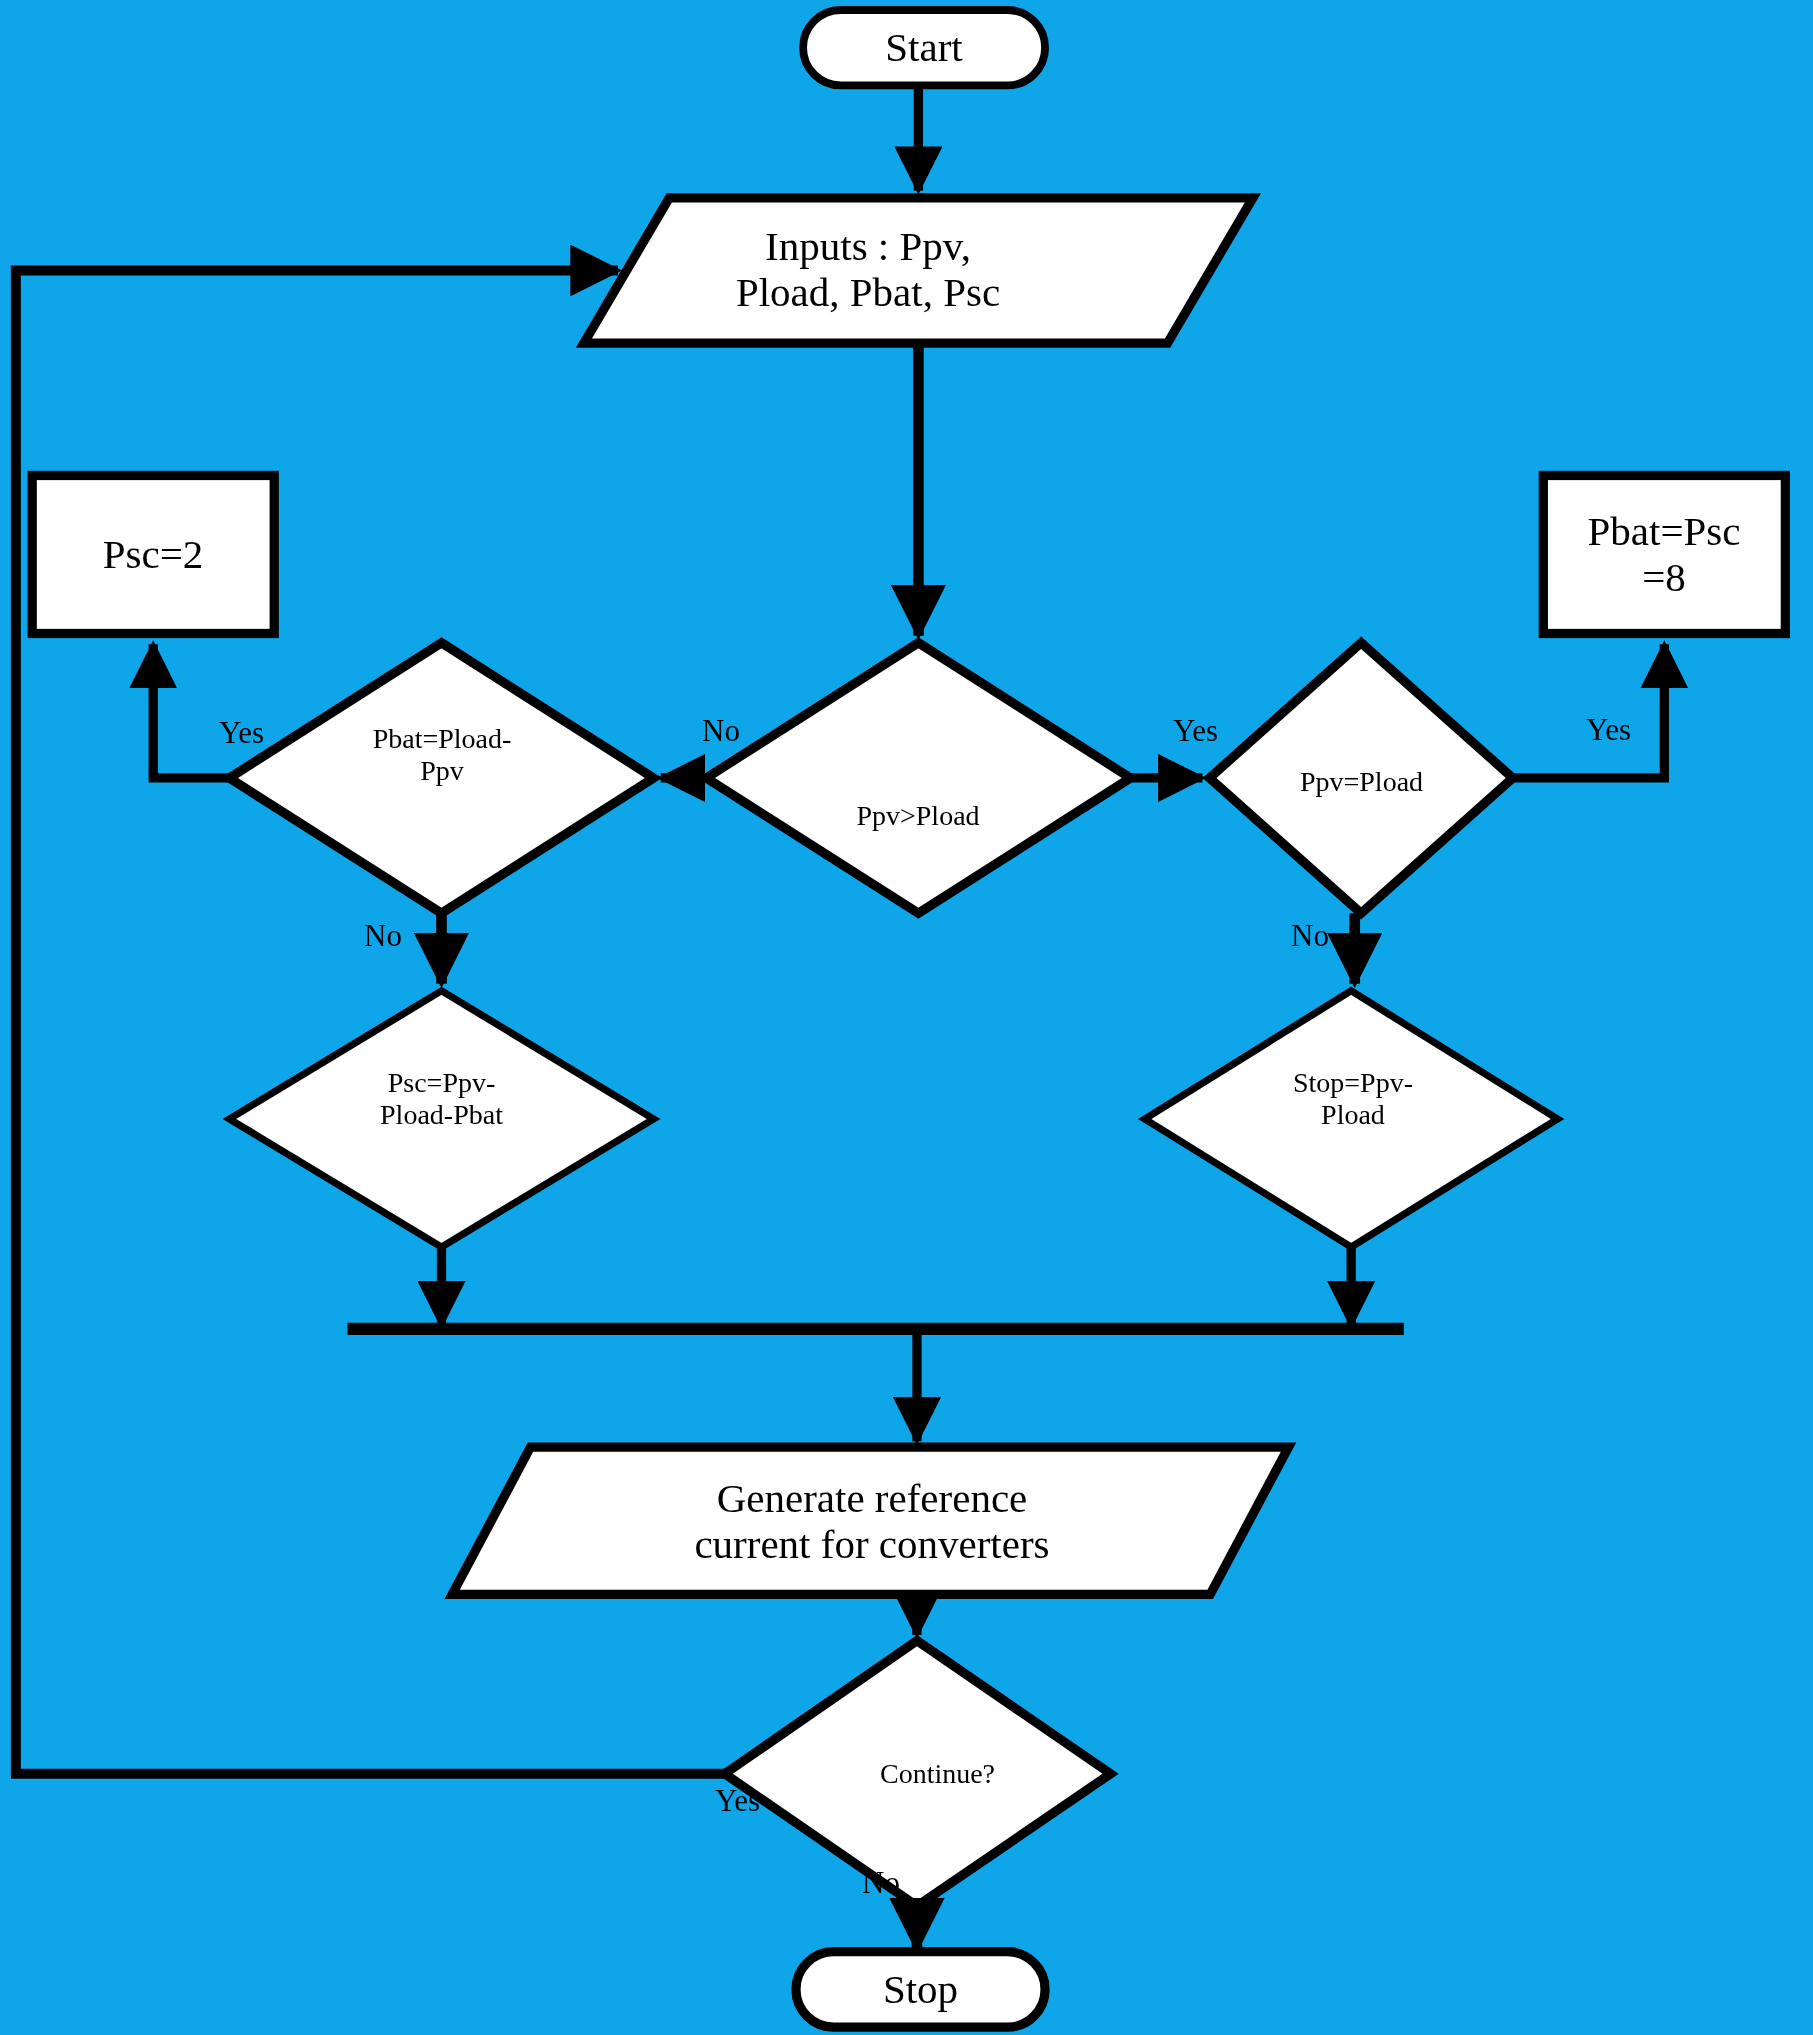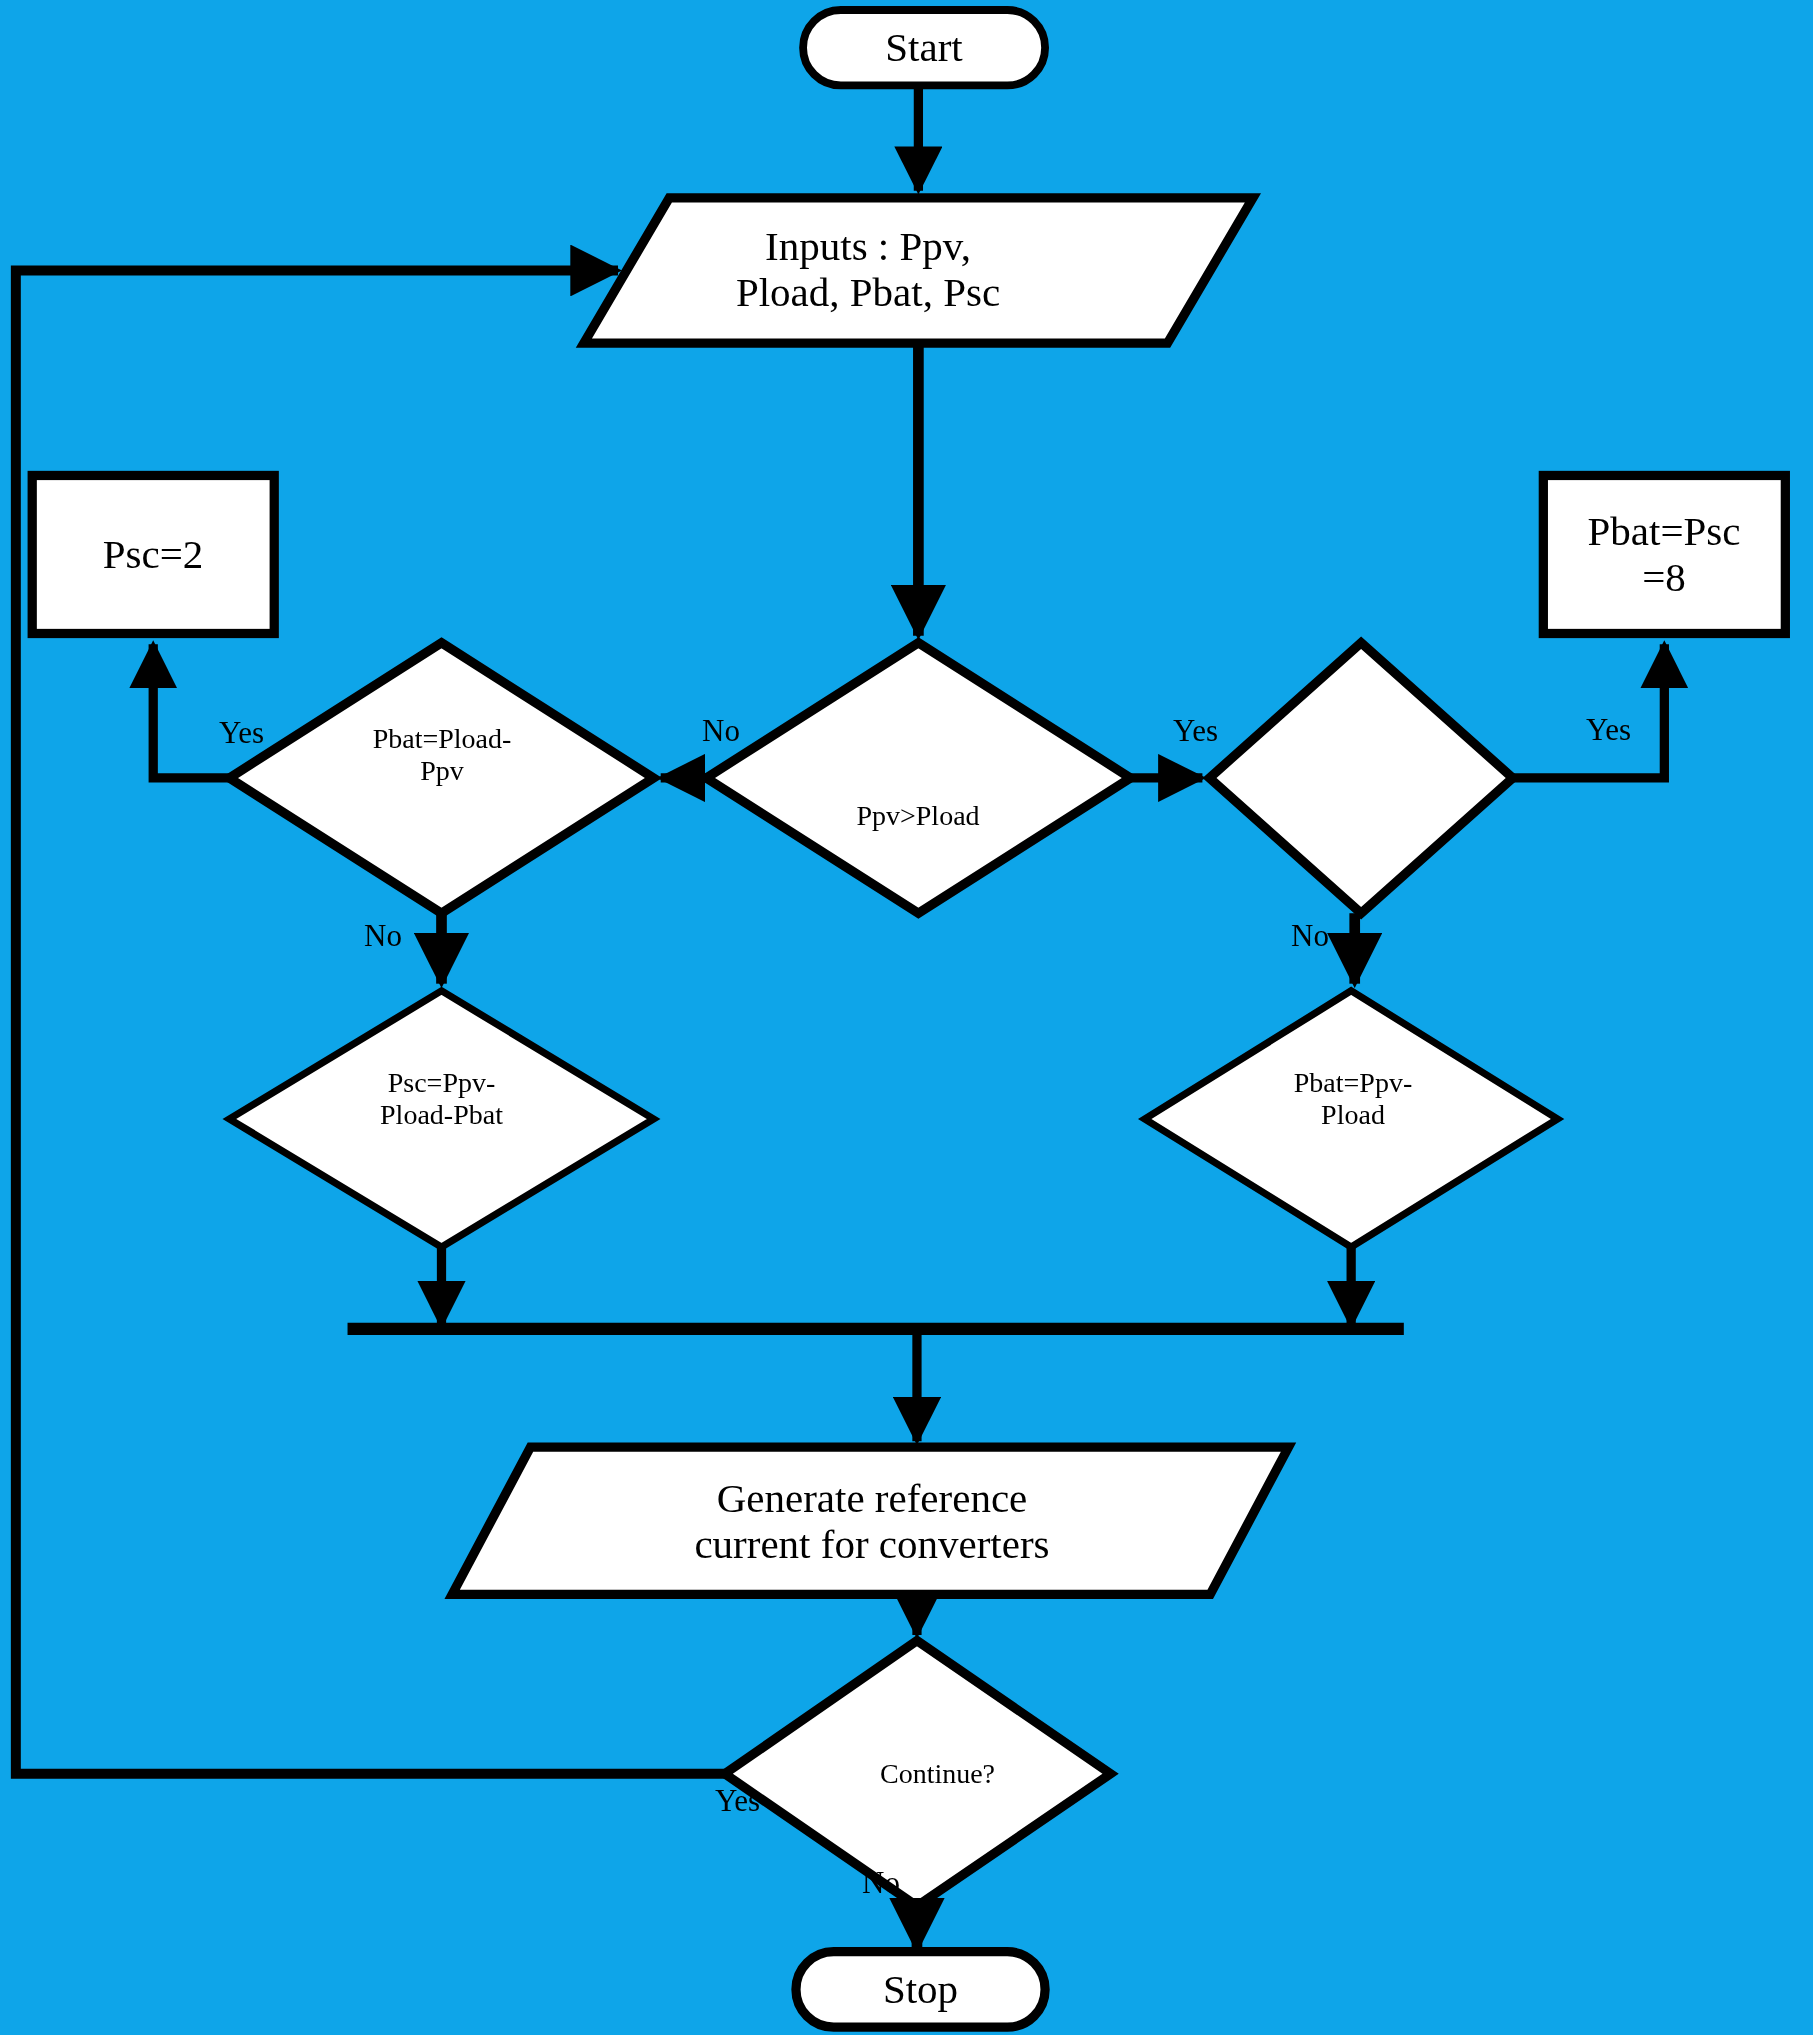--- a/index.html
+++ b/index.html
@@ -159,25 +159,26 @@
   <div class="node-label process-label" style="left:32px; top:476px; width:242px; height:158px;">Psc=2</div>
 
   <div class="node-label process-label" style="left:1543px; top:476px; width:242px; height:158px;">Pbat=Psc
 =8</div>
 
   <div class="node-label decision-label" style="left:271px; top:701px; width:342px; height:107px;">Pbat=Pload-
 Ppv</div>
 
   <div class="node-label decision-label" style="left:747px; top:780px; width:342px; height:71px;">Ppv&gt;Pload</div>
 
+  <div class="node-label decision-label" style="left:1219px; top:746px; width:285px; height:71px;">Ppv=Pload</div>
 
   <div class="node-label decision-label" style="left:267px; top:1045px; width:349px; height:107px;">Psc=Ppv-
 Pload-Pbat</div>
 
-  <div class="node-label decision-label" style="left:1182px; top:1045px; width:342px; height:107px;">Pbat=Ppv-
+  <div class="node-label decision-label" style="left:1182px; top:1045px; width:342px; height:107px;">Stop=Ppv-
 Pload</div>
 
   <div class="node-label process-label" style="left:484px; top:1459px; width:776px; height:125px;">Generate reference
 current for converters</div>
 
   <div class="node-label decision-label" style="left:774px; top:1738px; width:327px; height:71px;">Continue?</div>
 
   <div class="node-label terminator-label" style="left:796px; top:1952px; width:249px; height:75px;">Stop</div>
 
   <div class="edge-label" style="left:179px; top:715px;">Yes</div>

